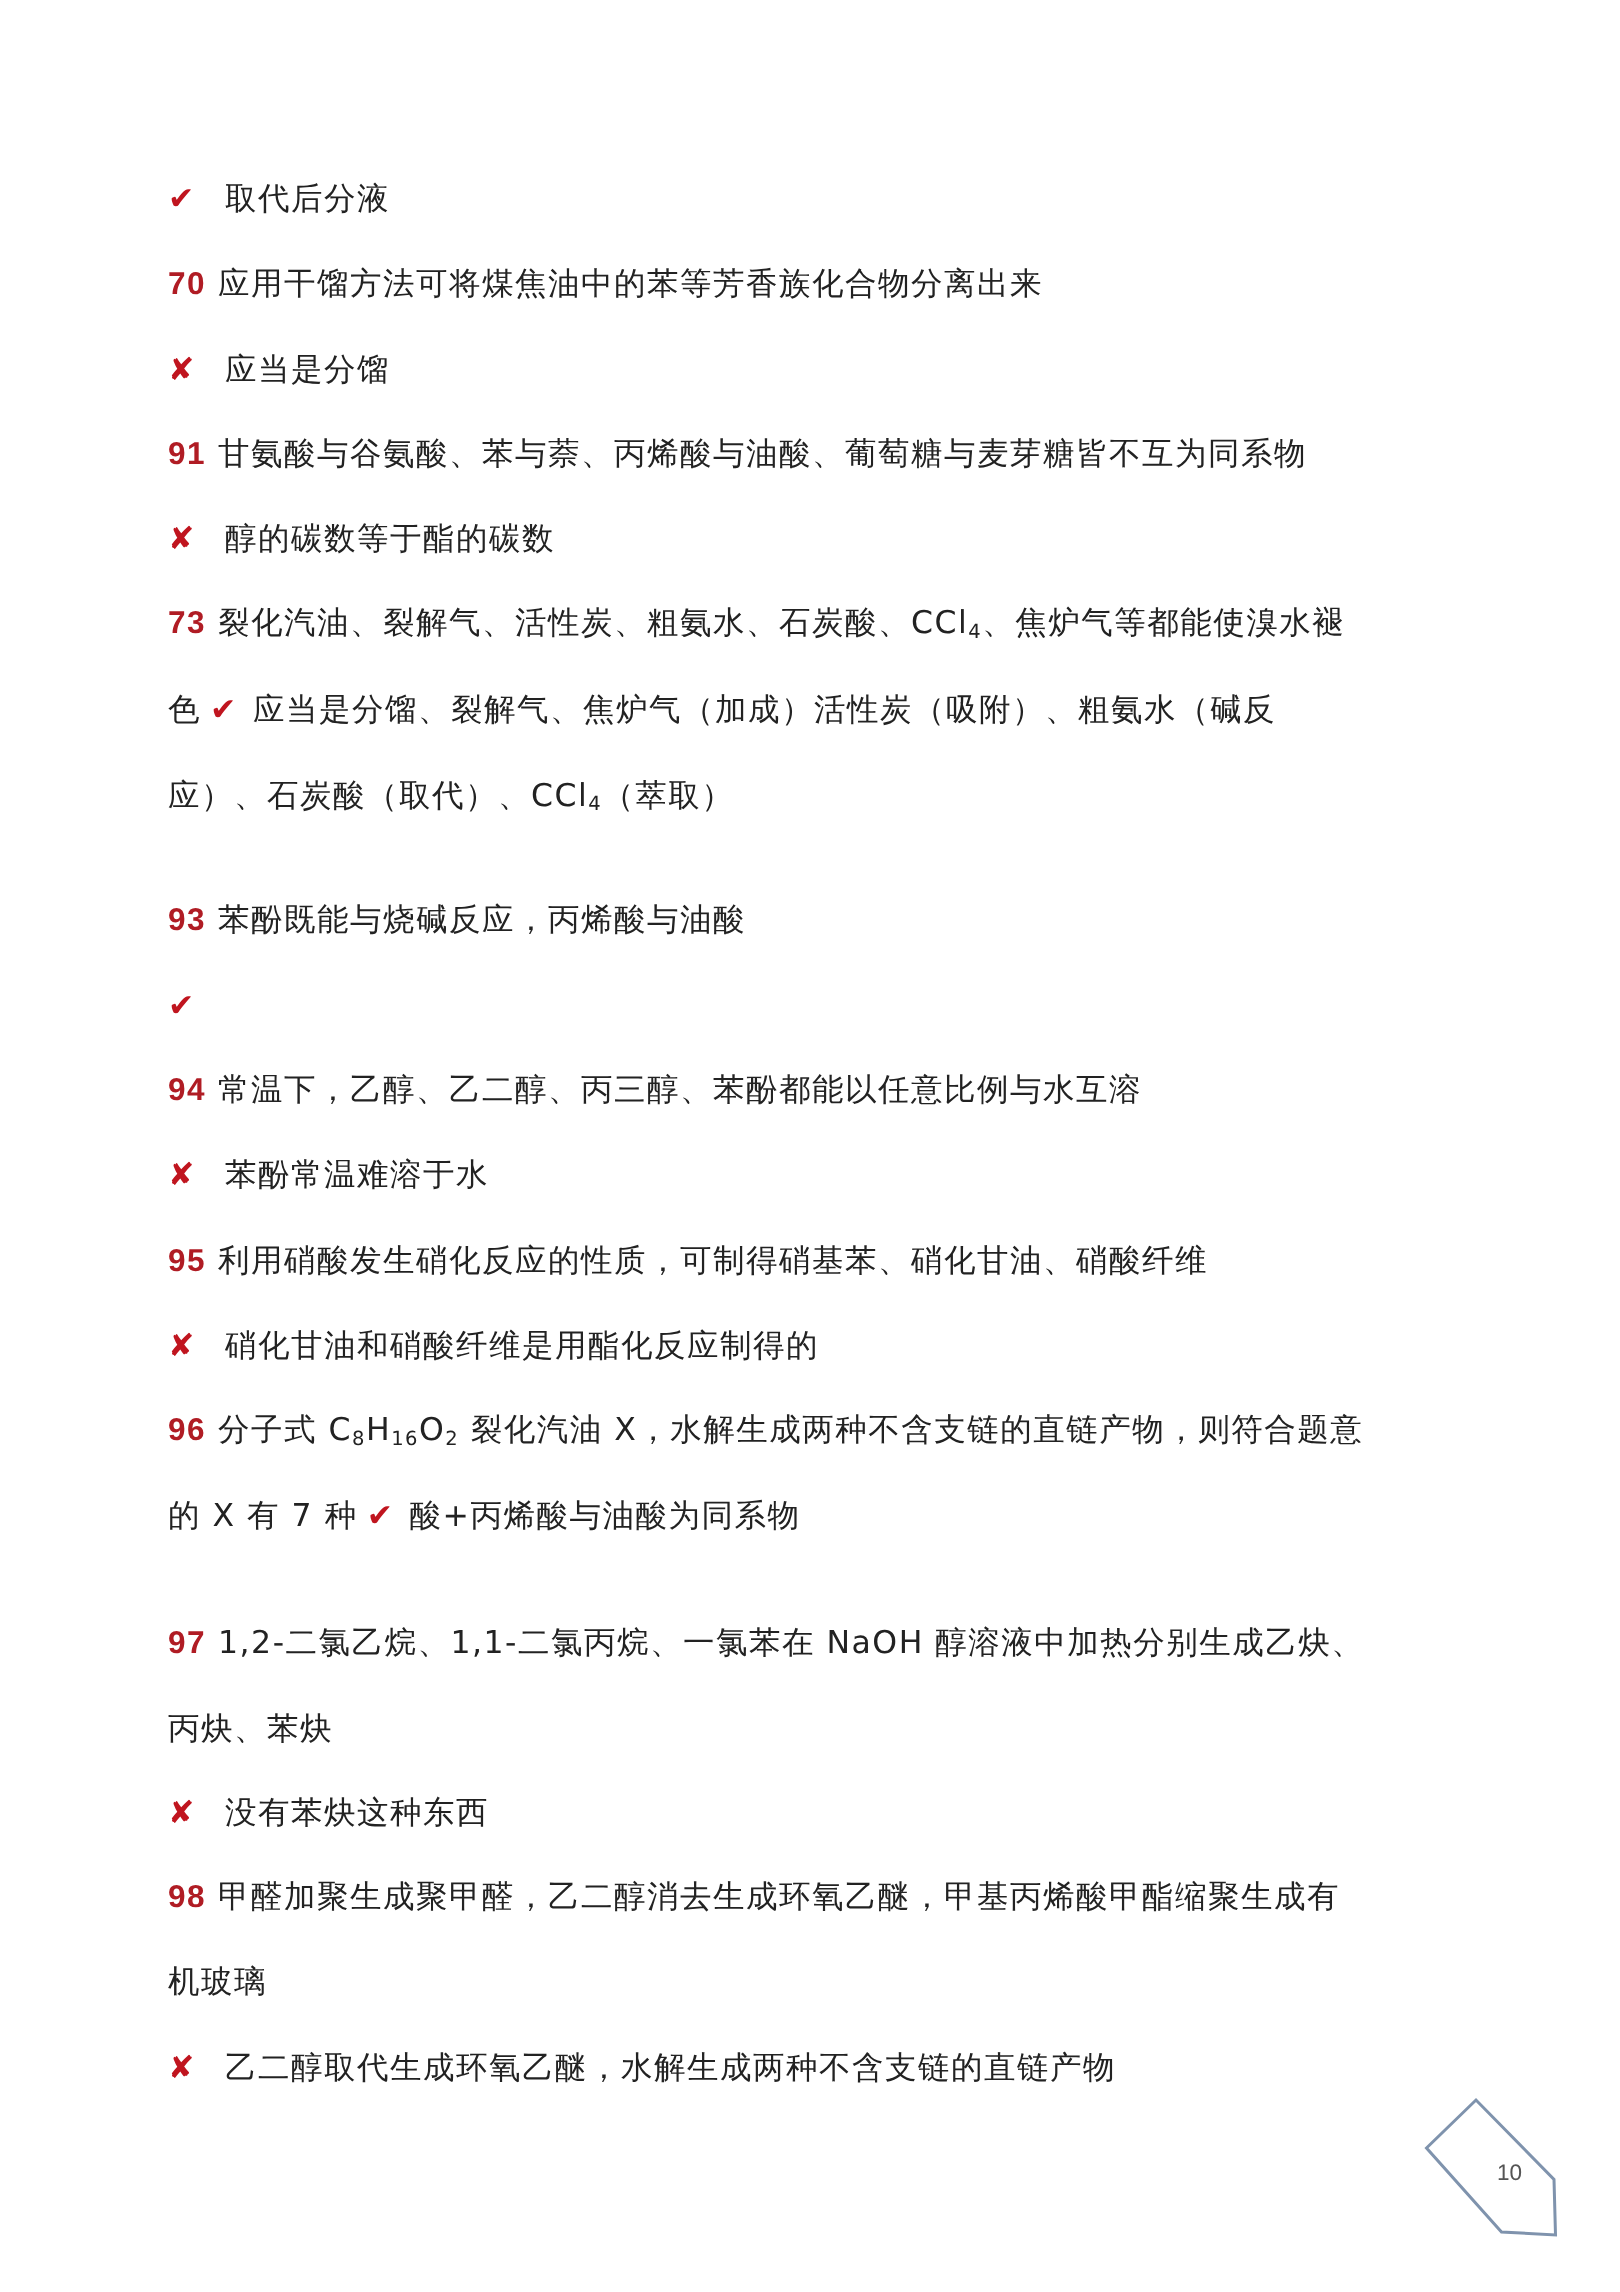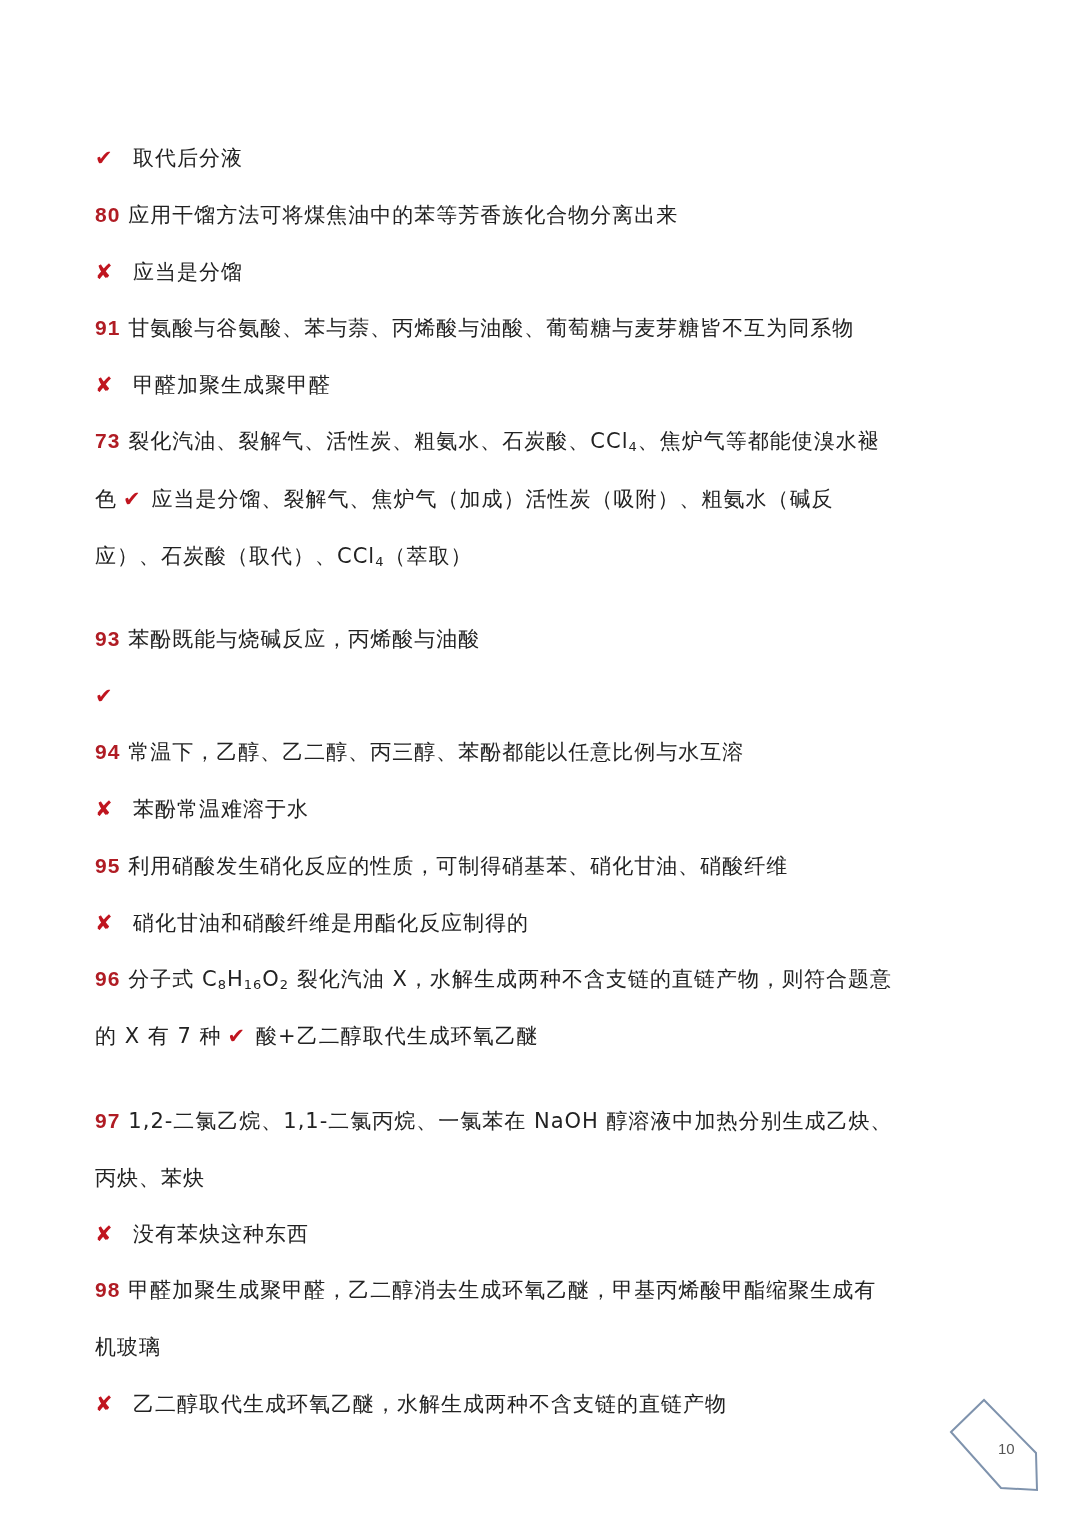--- a/index.html
+++ b/index.html
@@ -2,53 +2,53 @@
 <html><head>
 <meta charset="utf-8">
 <style>
   html, body { margin: 0; padding: 0; background: #ffffff; }
   body {
     width: 1080px; height: 1528px; position: relative; overflow: hidden;
     font-family: "DejaVu Sans", "Liberation Sans", sans-serif;
     color: #222222;
   }
   .line {
-    position: absolute; left: 95px; white-space: nowrap;
-    font-size: 21px; line-height: 30px; letter-spacing: 1px; margin-top: 26px;
+    position: absolute; left: 112px; white-space: nowrap;
+    font-size: 21px; line-height: 30px; letter-spacing: 1px;
   }
   .num { color: #b01c24; font-weight: bold; margin-right: 8px; font-family: "Liberation Sans", sans-serif; }
   .mark { color: #c0151f; font-weight: bold; display: inline-block; width: 38px; }
   .mark.inline { width: auto; margin: 0 10px 0 6px; }
   sub { font-size: 13px; vertical-align: -3px; }
   .page-badge { position: absolute; left: 946px; top: 1396px; width: 96px; height: 96px; }
   .page-num { position: absolute; left: 998px; top: 1440px; font-size: 15px; color: #555; font-family: "Liberation Sans", sans-serif; }
 </style>
 </head>
 <body>
 
 <div>
 
   <div class="line" style="top:117px">
     <span class="mark">✔</span><span>取代后分液</span>
   </div>
 
   <div class="line" style="top:174px">
-    <span class="num">80</span><span>应用干馏方法可将煤焦油中的苯等芳香族化合物分离出来</span>
+    <span class="num">70</span><span>应用干馏方法可将煤焦油中的苯等芳香族化合物分离出来</span>
   </div>
 
   <div class="line" style="top:231px">
     <span class="mark">✘</span><span>应当是分馏</span>
   </div>
 
   <div class="line" style="top:287px">
     <span class="num">91</span><span>甘氨酸与谷氨酸、苯与萘、丙烯酸与油酸、葡萄糖与麦芽糖皆不互为同系物</span>
   </div>
 
   <div class="line" style="top:344px">
-    <span class="mark">✘</span><span>甲醛加聚生成聚甲醛</span>
+    <span class="mark">✘</span><span>醇的碳数等于酯的碳数</span>
   </div>
 
   <div class="line" style="top:400px">
     <span class="num">73</span><span>裂化汽油、裂解气、活性炭、粗氨水、石炭酸、CCl</span><sub>4</sub><span>、焦炉气等都能使溴水褪</span>
   </div>
   <div class="line" style="top:458px">
     <span>色</span><span class="mark inline">✔</span><span>应当是分馏、裂解气、焦炉气（加成）活性炭（吸附）、粗氨水（碱反</span>
   </div>
   <div class="line" style="top:515px">
     <span>应）、石炭酸（取代）、CCl</span><sub>4</sub><span>（萃取）</span>
@@ -75,21 +75,21 @@
   </div>
 
   <div class="line" style="top:882px">
     <span class="mark">✘</span><span>硝化甘油和硝酸纤维是用酯化反应制得的</span>
   </div>
 
   <div class="line" style="top:938px">
     <span class="num">96</span><span>分子式 C</span><sub>8</sub><span>H</span><sub>16</sub><span>O</span><sub>2</sub><span> 裂化汽油 X，水解生成两种不含支链的直链产物，则符合题意</span>
   </div>
   <div class="line" style="top:995px">
-    <span>的 X 有 7 种</span><span class="mark inline">✔</span><span>酸+乙二醇取代生成环氧乙醚</span>
+    <span>的 X 有 7 种</span><span class="mark inline">✔</span><span>酸+丙烯酸与油酸为同系物</span>
   </div>
 
   <div class="line" style="top:1080px">
     <span class="num">97</span><span>1,2-二氯乙烷、1,1-二氯丙烷、一氯苯在 NaOH 醇溶液中加热分别生成乙炔、</span>
   </div>
   <div class="line" style="top:1137px">
     <span>丙炔、苯炔</span>
   </div>
 
   <div class="line" style="top:1193px">

